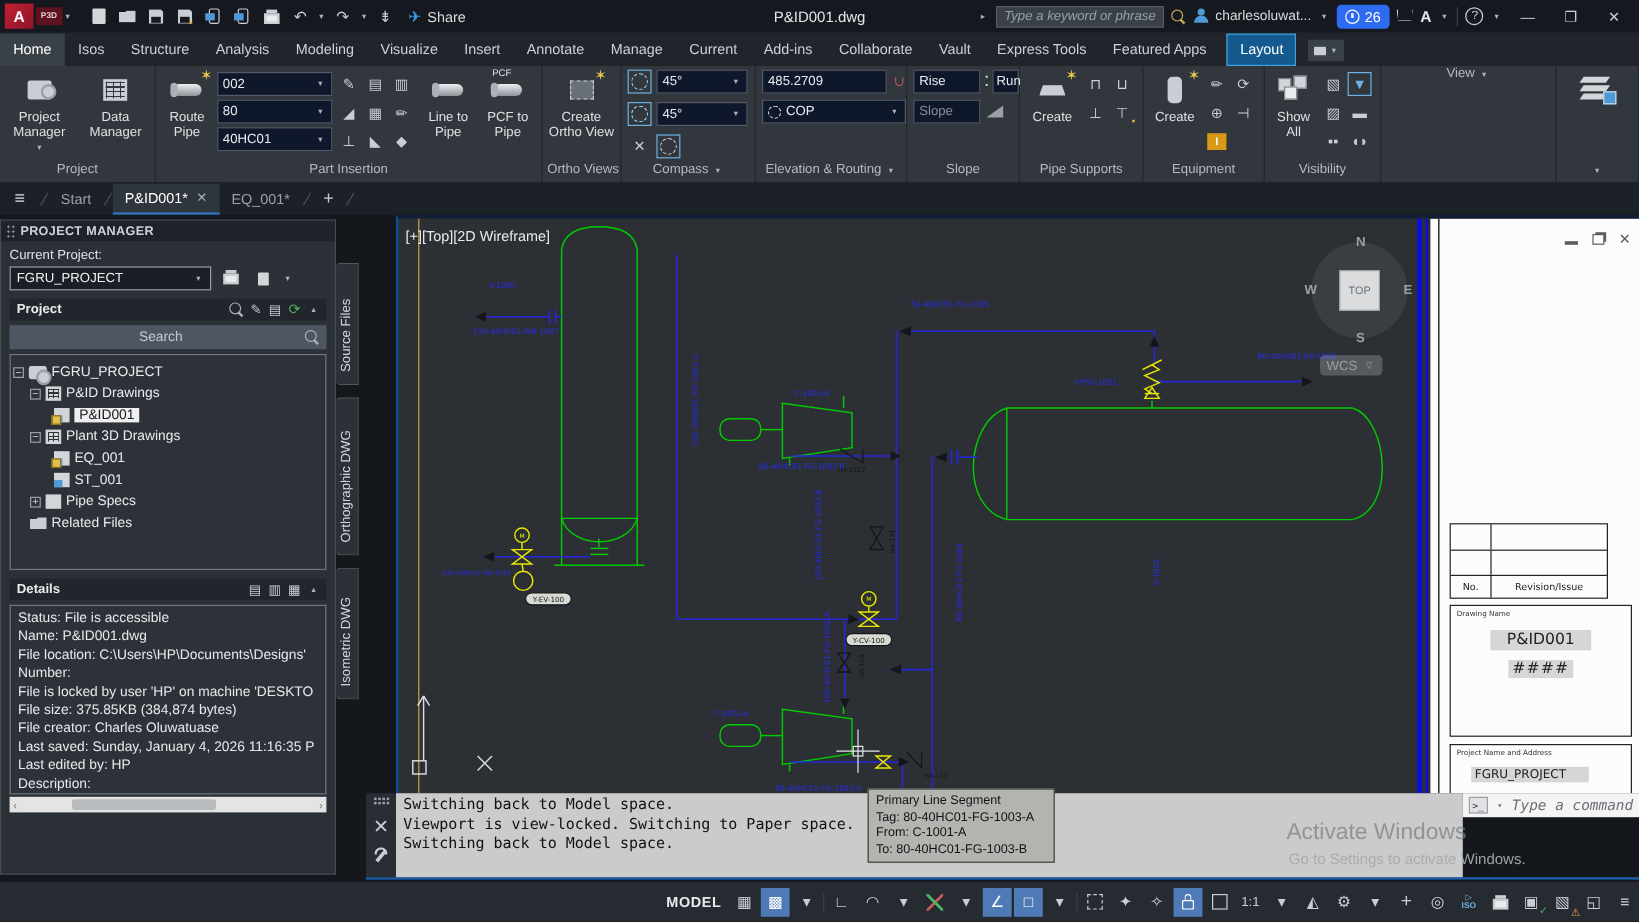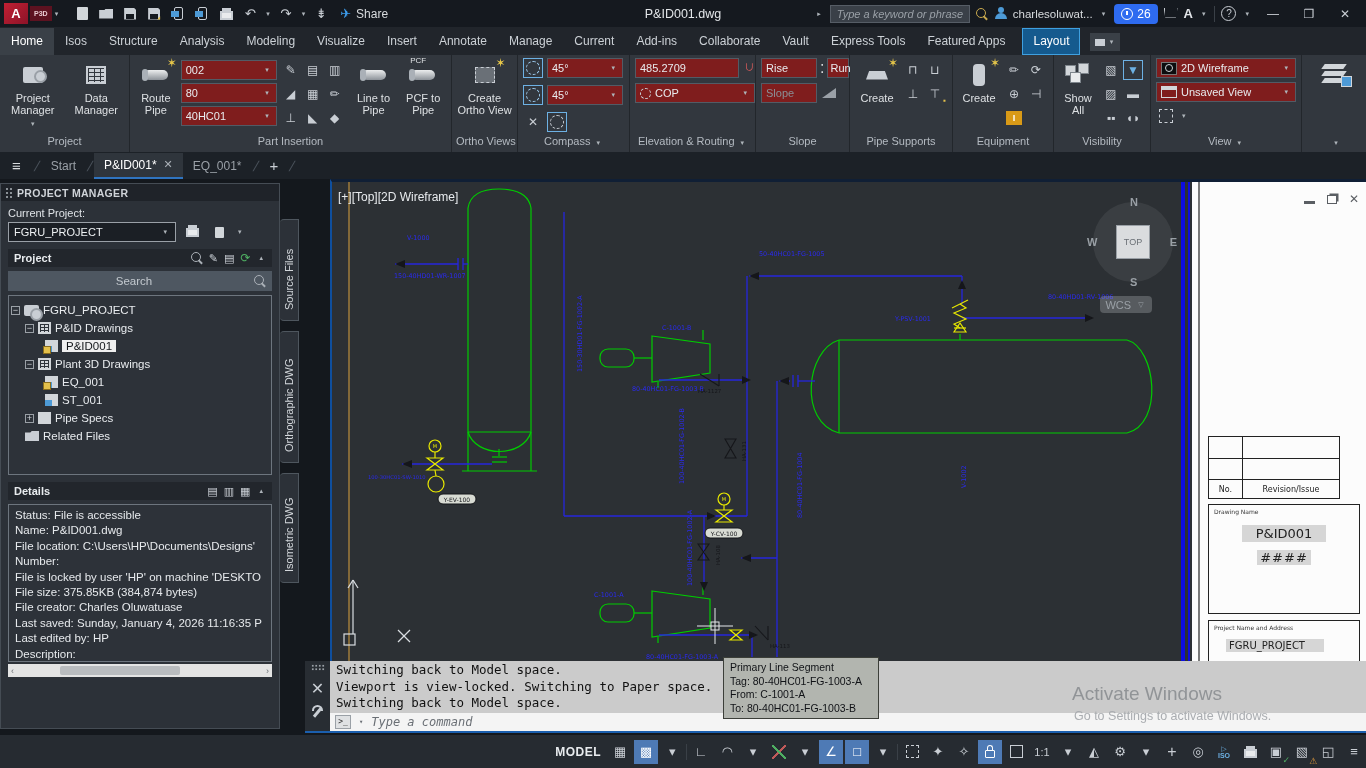--- a/index.html
+++ b/index.html
@@ -69,21 +69,21 @@
   .bicon{width:30px;height:28px;margin:1px 0 3px;position:relative;display:flex;align-items:center;justify-content:center}
   .spark{position:absolute;top:-4px;right:-6px;color:#e8c84a;font-size:12px}
   .roll{width:20px;height:16px;background:#c9ced4;border-radius:2px;position:relative}
   .roll:after{content:"";position:absolute;right:-4px;top:3px;width:9px;height:9px;border:2px solid #9aa0a7;border-radius:50%;background:#c9ced4}
   .tblico{width:20px;height:18px;background:#c9ced4;position:relative}
   .tblico:after{content:"";position:absolute;inset:2px;background:
     repeating-linear-gradient(#32373e 0 1px,transparent 1px 4px),repeating-linear-gradient(90deg,#32373e 0 1px,transparent 1px 6px)}
   .pipe{width:24px;height:10px;background:linear-gradient(#eceeef,#8d939a);border-radius:5px;position:relative}
   .pipe:before{content:"";position:absolute;left:-2px;top:-1px;width:6px;height:12px;background:#aab0b7;border-radius:3px}
   .combo-col{display:flex;flex-direction:column;gap:3px;margin-top:2px}
-  .rcombo{height:20px;background:#7f1d1d;border:1px solid #525b65;color:#e8ebee;font-size:11px;
+  .rcombo{height:20px;background:#0f172a;border:1px solid #525b65;color:#e8ebee;font-size:11px;
     display:flex;align-items:center;justify-content:space-between;padding:0 4px}
   .w96{width:96px}.w64{width:76px}.w104{width:104px}.w120{width:120px}.w60{width:56px}.w140{width:140px}
   .minigrid{display:grid;grid-template-columns:repeat(3,22px);grid-auto-rows:24px;margin-top:2px}
   .mini{width:20px;height:20px;display:flex;align-items:center;justify-content:center;color:#c9ced4;font-size:12px;position:relative}
   .mini.tog{border:1px solid #6db1e4}
   .mini .sub{position:absolute;right:-1px;bottom:-1px;font-size:8px}
   .dashcirc{width:14px;height:14px;border:1.5px dashed #c9ced4;border-radius:50%}
   .dashcirc.blue{border-color:#9fcdf0}
   .pcflab{position:absolute;top:-6px;left:2px;font-size:8px;color:#dde0e3}
   .magnet{color:#d45a5a;font-size:15px;font-weight:bold;transform:rotate(180deg);display:inline-block}
@@ -181,21 +181,21 @@
   .pjbox{position:absolute;left:876px;top:438px;width:152px;height:44px;border:1.5px solid #222;border-bottom:none;padding:3px 5px}
   .pj-name{margin:8px 0 0 12px;width:98px;font-size:10px;background:#d6d6d6;padding:1px 3px}
 
   
   .cmd{position:absolute;left:305px;top:482px;right:0;height:72px;display:flex;z-index:5;border-bottom:2px solid #1b5fae}
   .cmdstrip{width:25px;background:#282d33;display:flex;flex-direction:column;align-items:center;padding-top:3px;gap:8px;color:#c9ced4}
   .grip{width:14px;height:7px;background-image:radial-gradient(#9aa0a6 1px,transparent 1px);background-size:3.5px 3.5px}
   .wrench{width:13px;height:13px;position:relative}
   .wrench:before{content:"";position:absolute;left:5px;top:1px;width:3px;height:11px;background:#c9ced4;transform:rotate(40deg)}
   .wrench:after{content:"";position:absolute;left:1px;top:-1px;width:7px;height:7px;border:2px solid #c9ced4;border-radius:50%;clip-path:polygon(0 0,100% 0,100% 55%,0 55%)}
-  .cmdmain{flex:1;display:flex;flex-direction:column}
+  .cmdmain{flex:1;display:flex;flex-direction:row}
   .cmdhist{flex:1;background:#cbcbcb;color:#111;font-family:"DejaVu Sans Mono",monospace;font-size:12.5px;
     line-height:16.5px;padding:1px 6px}
   .cmdinput{height:20px;background:#f4f4f4;display:flex;align-items:center;gap:5px;padding:0 5px;
     font-family:"DejaVu Sans Mono",monospace;font-size:12px;color:#6a6f75}
   .cmdinput .pbox{width:16px;height:14px;background:#dfe1e3;border:1px solid #9aa0a6;font-size:8px;color:#333;
     display:flex;align-items:center;justify-content:center}
   .cmdinput em{font-style:italic}
 
   
   .tooltip{position:absolute;left:723px;top:478px;width:156px;z-index:9;background:#b2b5af;border:1px solid #3c3f39;
@@ -525,44 +525,20 @@
           <span class="mini">▨</span>
           <span class="mini">▬</span>
           <span class="mini">▪▪</span>
           <span class="mini">◖◗</span>
         </div>
       </div>
       <div class="rlabel">Visibility</div>
     </div>
 
     <div class="rpanel" style="width:160px">
-      <div class="rbody" style="flex-direction:column;gap:4px;align-items:flex-start">
-        <div class="rcombo w140 viewcombo">
-          <span style="display:flex;align-items:center">
-              <span class="vic">
-                <span></span>
-              </span>
-          <span>2D Wireframe</span>
-            </span>
-            <span class="car">▾</span>
-          </div>
-        <div class="rcombo w140">
-          <span style="display:flex;align-items:center">
-              <span class="vic2"></span>
-          <span>Unsaved View</span>
-            </span>
-            <span class="car">▾</span>
-          </div>
-        <div style="display:flex;align-items:center;gap:3px">
-          <span class="mini">
-              <span class="dashcirc" style="border-radius:0"></span>
-            </span>
-          <span class="car">▾</span>
-        </div>
-      </div>
       <div class="rlabel">
         <span>View</span> <span class="car">▾</span></div>
     </div>
 
     <div class="rpanel" style="flex:1">
       <div class="rbody" style="justify-content:center">
         <div class="bigbtn">
           <span class="bicon">
               <span class="layersico">
                 <i></i>

